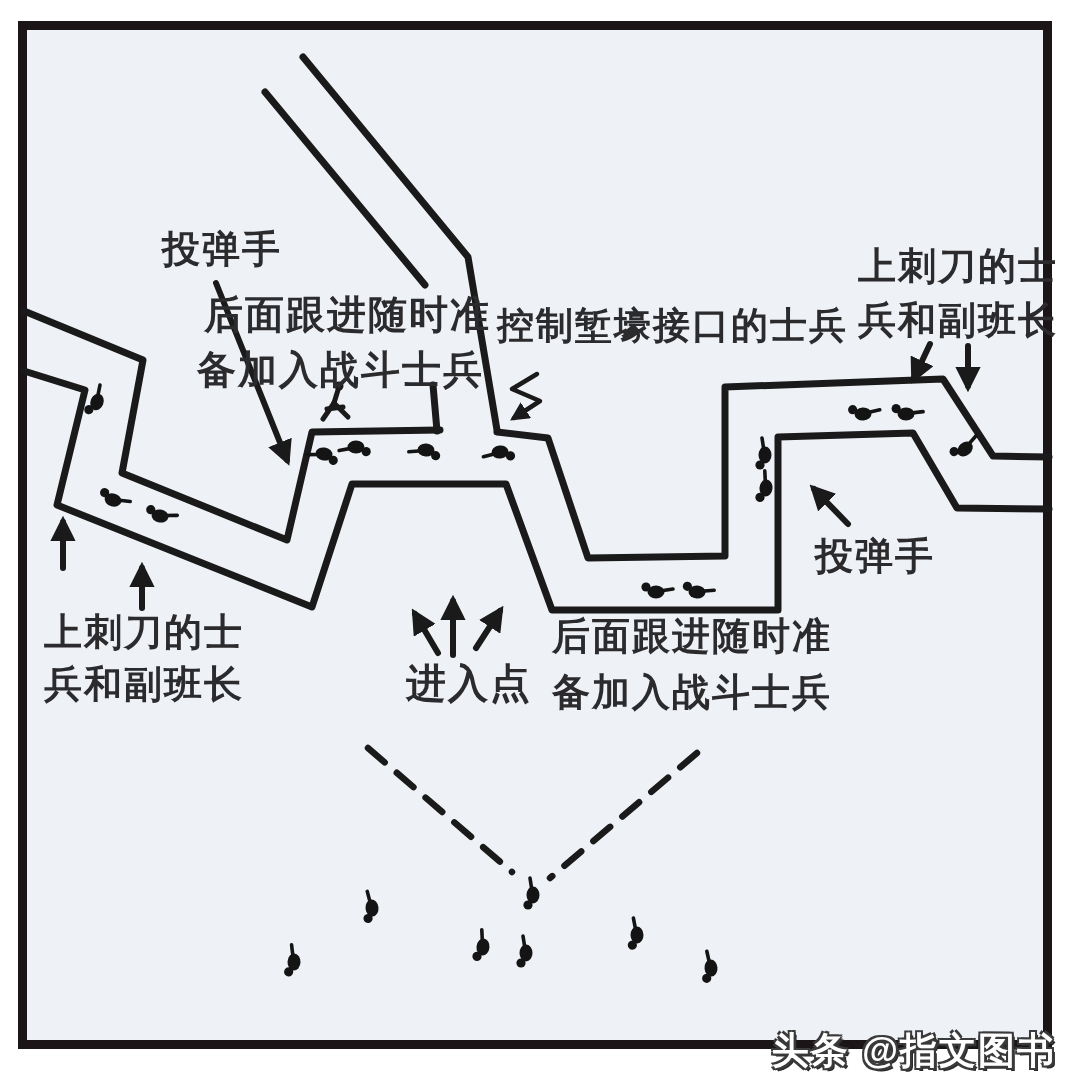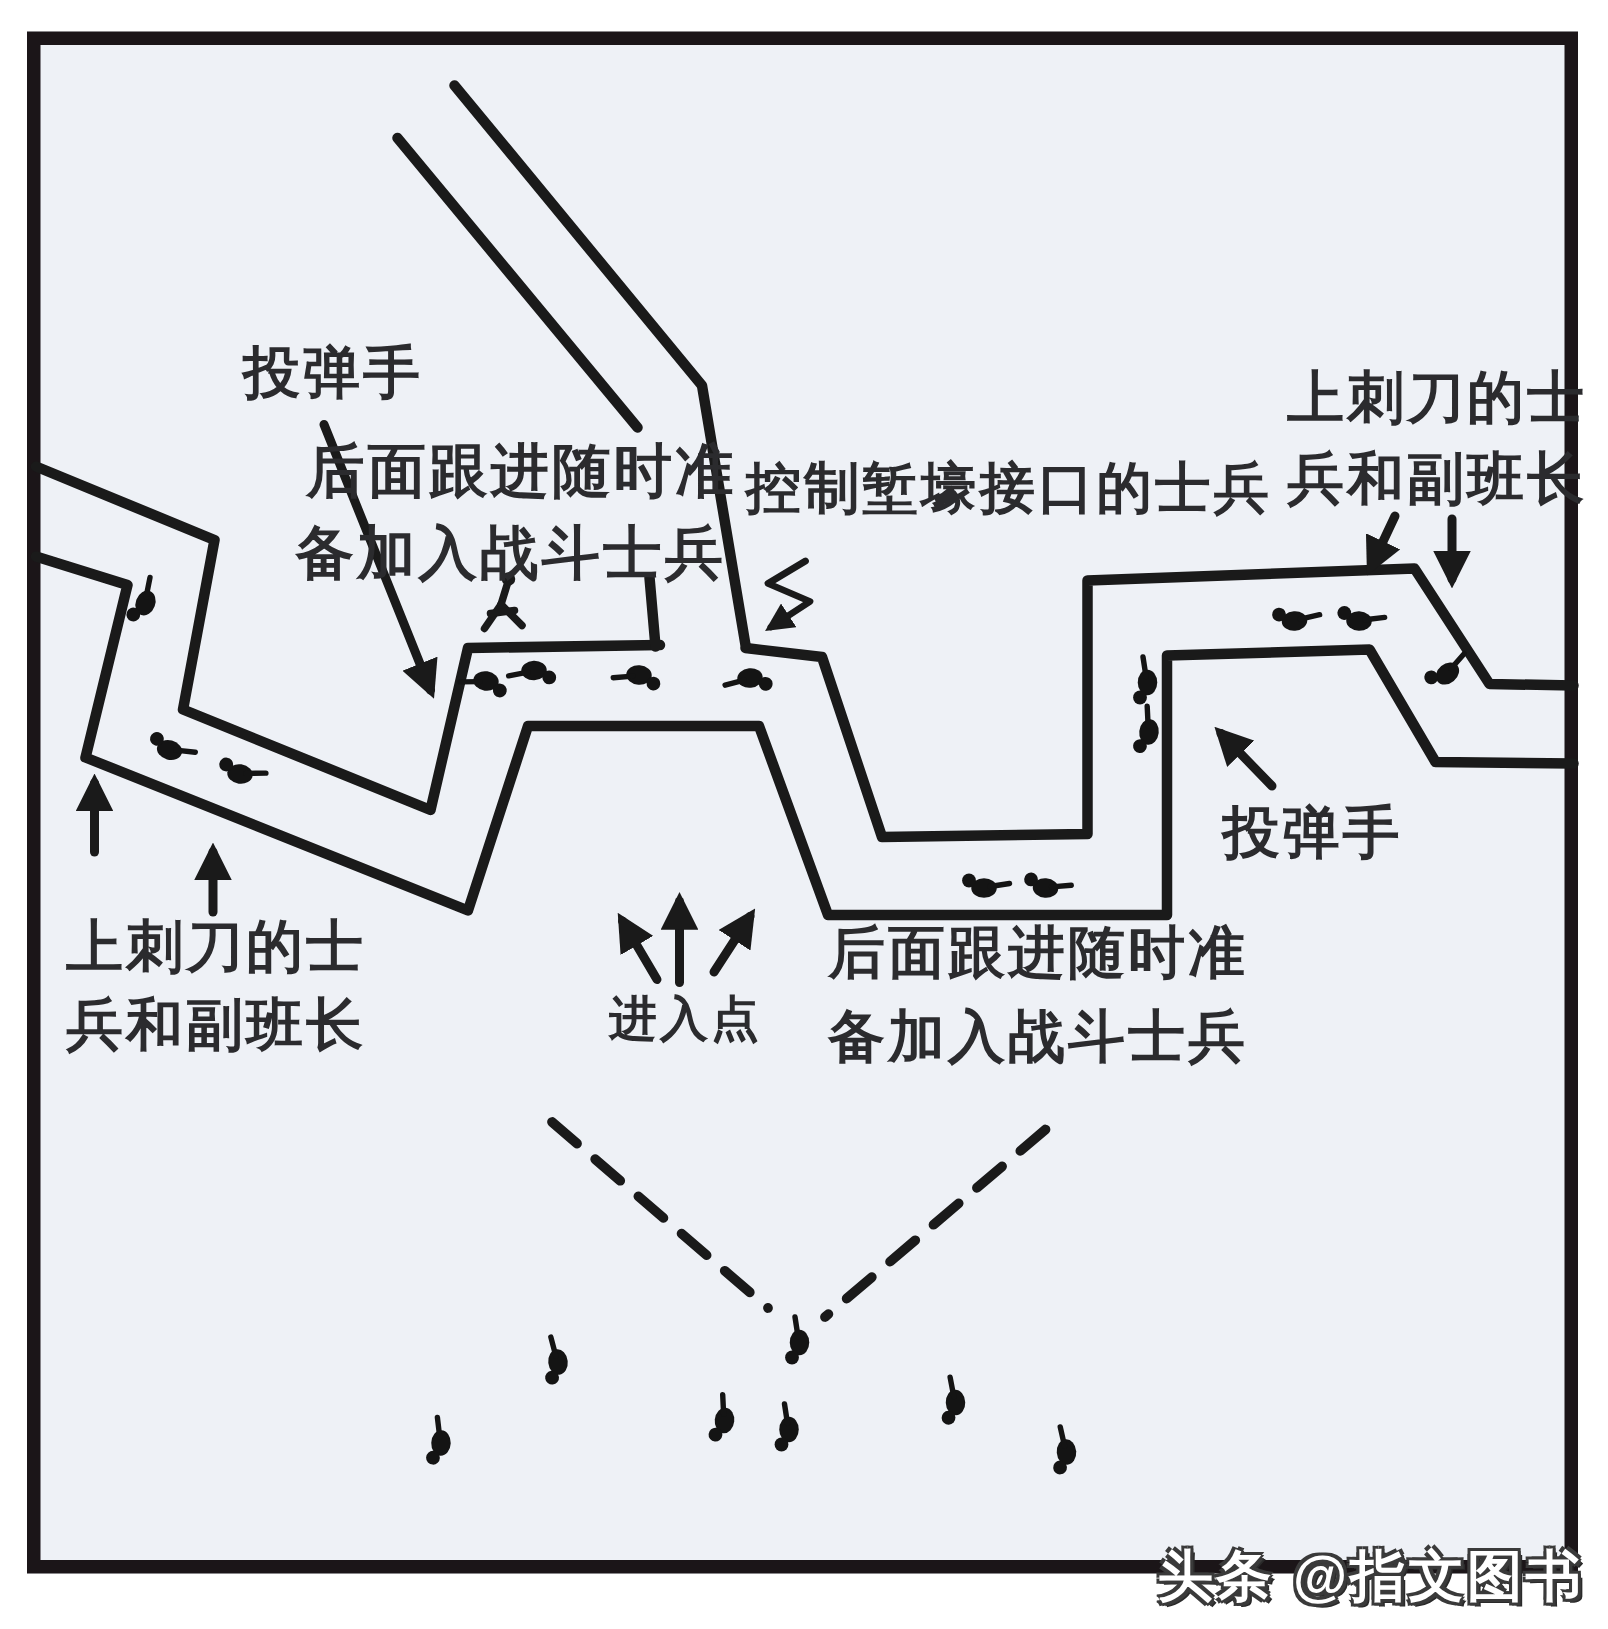--- a/index.html
+++ b/index.html
@@ -18,21 +18,21 @@
     font-size:38px;line-height:1;white-space:nowrap;
   }
   #lbl-grenadier-top{left:162px;top:230px;}
   #lbl-follow-top-1{left:204px;top:295px;font-size:39px;}
   #lbl-follow-top-2{left:197px;top:350px;font-size:39px;}
   #lbl-control-junction{left:497px;top:307px;font-size:37px;}
   #lbl-bayonet-tr-1{left:858px;top:247px;}
   #lbl-bayonet-tr-2{left:858px;top:301px;}
   #lbl-bayonet-bl-1{left:44px;top:613px;}
   #lbl-bayonet-bl-2{left:44px;top:665px;}
-  #lbl-entry-point{left:406px;top:663px;font-size:32px;}
+  #lbl-entry-point{left:406px;top:663px;font-size:40px;}
   #lbl-follow-bot-1{left:552px;top:617px;}
   #lbl-follow-bot-2{left:552px;top:673px;}
   #lbl-grenadier-right{left:815px;top:537px;}
   #lbl-cover-squad{left:470px;top:982px;font-size:40px;}
   #watermark{
     position:absolute;right:16px;top:1026px;z-index:5;
     font-size:37px;font-weight:700;letter-spacing:2px;color:#ffffff;
     text-shadow:2px 2px 0 #3a3a3a,-2px -2px 0 #3a3a3a,2px -2px 0 #3a3a3a,
                 -2px 2px 0 #3a3a3a,3px 3px 0 #2a2a2a,0 2px 0 #3a3a3a,2px 0 0 #3a3a3a;
     white-space:nowrap;

